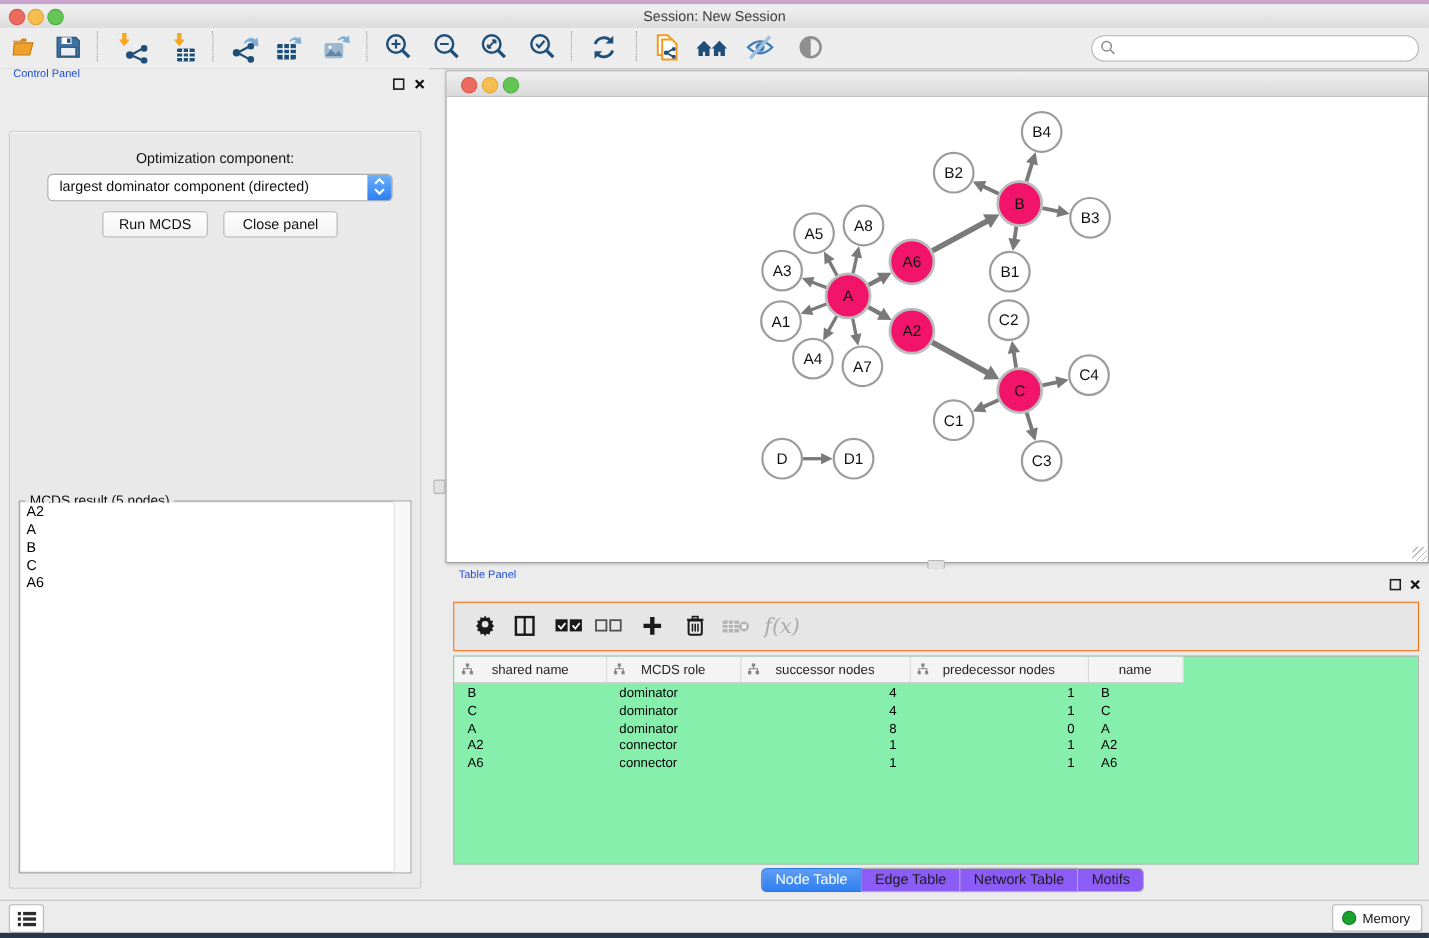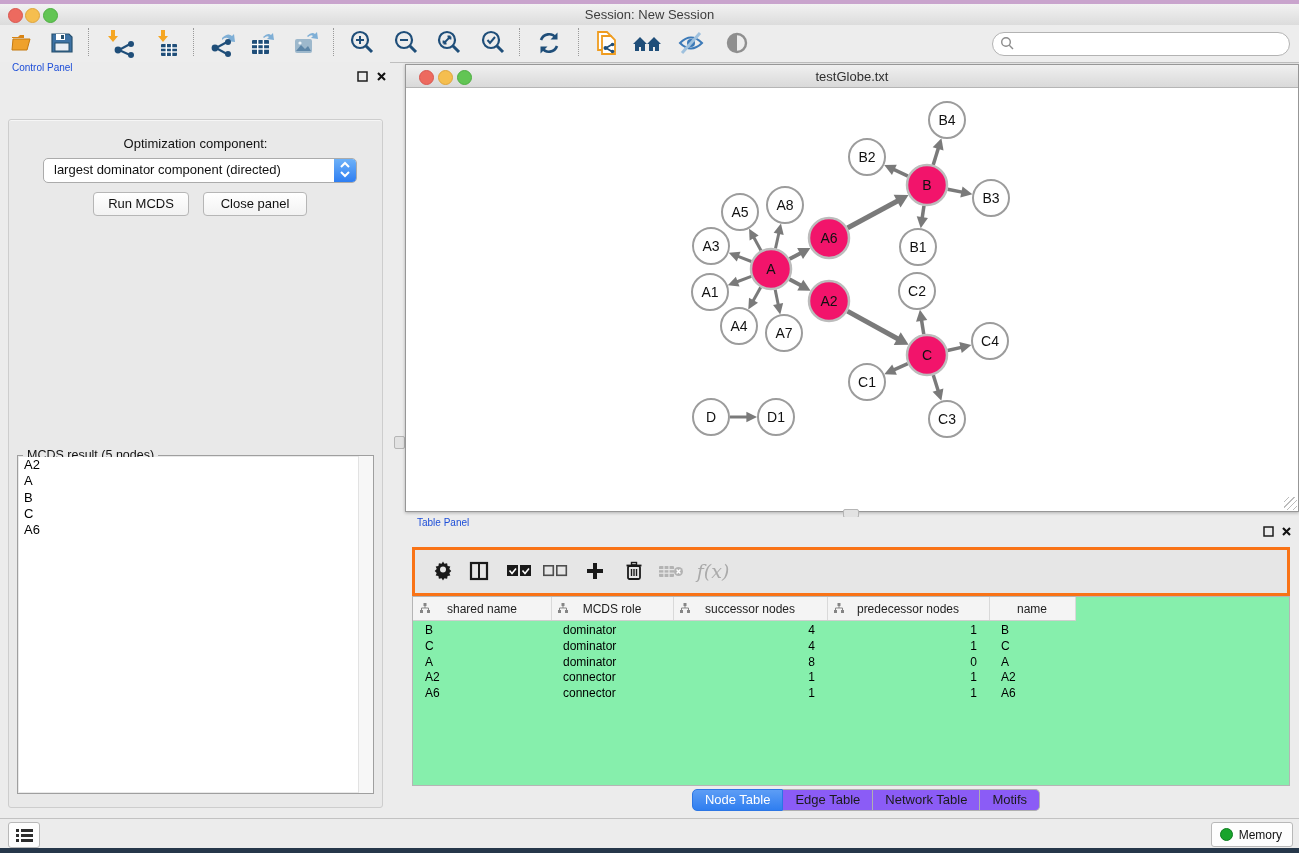--- a/index.html
+++ b/index.html
@@ -77,21 +77,21 @@
   .netwin .ntitle{position:absolute;left:0;right:0;top:0;height:22px;
        background:linear-gradient(#f0f0f0,#d9d9d9);border-bottom:1px solid #b5b5b5;}
   .netwin .ntitle .txt{position:absolute;left:0;right:0;top:4px;text-align:center;font-size:13px;color:#2f2f2f;}
   .netwin .tl{top:5px;}
   .resize-grip{position:absolute;right:1px;bottom:1px;width:13px;height:13px;
        background:repeating-linear-gradient(135deg,transparent 0 3px,#bcbcbc 3px 4px);cursor:nwse-resize;}
 
   
   .tpanel{position:absolute;left:405px;top:517px;width:894px;height:301px;background:#ececec;}
   .tp-toolbar{position:absolute;left:7px;right:9px;top:30px;height:43px;background:#e6e6e6;
-       border:3px solid #f97316;}
+       border:1px solid #f97316;}
   .tpi{position:absolute;top:6px;width:32px;height:30px;display:flex;align-items:center;
        justify-content:center;cursor:pointer;}
   .fx{font-family:"DejaVu Serif",serif;font-style:italic;font-size:19px;color:#aaa;}
   .tbl{position:absolute;left:7px;right:9px;top:79px;height:188px;background:#86efac;border:1px solid #b5b5b5;}
   .thead{position:absolute;left:0;top:0;height:23px;width:663px;background:#f4f4f4;
        border-bottom:1px solid #cfcfcf;}
   .th{position:absolute;top:0;height:23px;border-right:1px solid #d9d9d9;font-size:12px;color:#222;}
   .th .lbl{position:absolute;left:0;right:0;top:5px;text-align:center;}
   .tree-ic{position:absolute;left:7px;top:6px;}
   .tbody{position:absolute;left:0;right:0;top:26px;bottom:0;overflow:hidden;}
@@ -337,21 +337,20 @@
   </div>
 </div>
 
 <div class="vdivider-handle"></div>
 
 <div class="netwin">
   <div class="ntitle">
     <span class="tl red" style="left:13px"></span>
     <span class="tl yel" style="left:32px"></span>
     <span class="tl grn" style="left:51px"></span>
-    <div class="txt">testGlobe.txt</div>
   </div>
   <div class="resize-grip"></div>
 </div>
 <svg id="graph-svg" viewBox="406 87 890 422" style="position:absolute;left:406px;top:87px;width:890px;height:422px">
     <line x1="760.9667891148904" y1="250.55183804995966" x2="753.1865057347155" y2="236.24615570576734" stroke="#7a7a7a" stroke-width="3"></line>
     <polygon points="749.0776669912897,228.6911941452746 758.6662417258073,235.54259798394665 749.6178575312637,240.4636490371195" fill="#7a7a7a"></polygon>
     <line x1="775.4876344549141" y1="248.4850996346785" x2="779.10196614497" y2="231.96244048013682" stroke="#7a7a7a" stroke-width="3"></line>
     <polygon points="780.9397593026968,223.56110033052897 783.7056074769499,235.01677944077733 773.6435372977684,232.81570158908136" fill="#7a7a7a"></polygon>
     <line x1="751.3913315366569" y1="261.4833437557185" x2="736.7713928375365" y2="255.8790339210557" stroke="#7a7a7a" stroke-width="3"></line>
     <polygon points="728.7411762287389,252.80078422101658 740.4822555320477,251.78611344021505 736.7955146122335,261.40369844842616" fill="#7a7a7a"></polygon>

